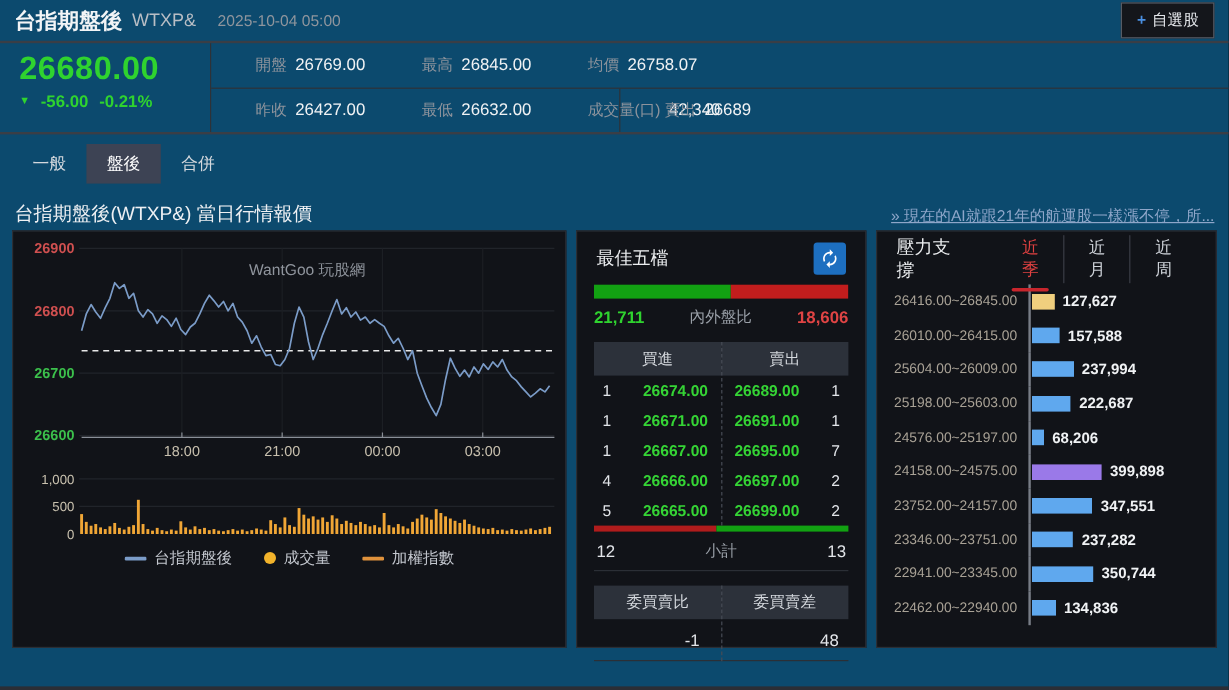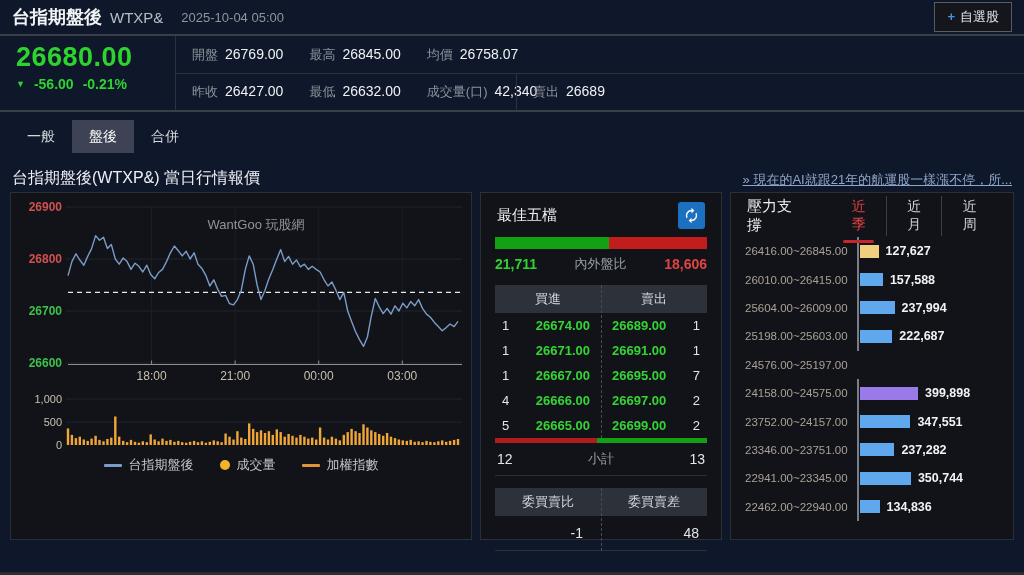--- a/index.html
+++ b/index.html
@@ -1,39 +1,39 @@
 <!DOCTYPE html>
 <html><head>
 <meta charset="utf-8">
 <style>
   * { margin:0; padding:0; box-sizing:border-box; }
   html,body { background:#07080b; }
   body { font-family:"Liberation Sans","DejaVu Sans",sans-serif; }
-  .app { position:relative; width:1024px; height:575px; background:#0f172a; color:#e6e8eb; overflow:hidden; }
+  .app { position:relative; width:1024px; height:575px; background:#0c4a6e; color:#e6e8eb; overflow:hidden; }
 
   
   .topbar { height:36px; display:flex; align-items:center; padding:0 12px; border-bottom:2px solid #3a3e46; }
   .t-title { font-size:18px; font-weight:bold; color:#f2f4f6; }
   .t-symbol { font-size:15px; color:#b9bec5; margin-left:8px; }
   .t-time { font-size:13px; color:#8f959d; margin-left:18px; }
   .watch-btn { margin-left:auto; background:#14161b; border:1px solid #565b64; color:#e2e5e9; font-size:13px; padding:5px 12px; cursor:pointer; font-family:inherit;text-align:right; }
   .watch-btn .plus { color:#4a90e2; font-weight:bold; margin-right:5px; }
 
   
   .quote { height:76px; display:flex; border-bottom:2px solid #3a3e46; }
   .price-block { width:175px; padding:6px 0 0 16px; flex:none; }
   .big-price { font-size:27px; font-weight:bold; color:#2fd32f; letter-spacing:.5px; }
   .chg-row { margin-top:3px; font-size:14px; font-weight:bold; color:#2fd32f; display:flex; align-items:center; gap:9px; }
   .tri { font-size:9px; }
   .qrows { flex:1; display:flex; flex-direction:column; border-left:1px solid #2e3238; }
   .q-row { flex:1; display:flex; align-items:center; }
   .q-row + .q-row { border-top:1px solid #2e3238; }
   .q-main { width:340px; flex:none; display:flex; align-items:center; padding-left:16px; }
   .q-side { flex:1; display:flex; align-items:center; border-left:1px solid #2e3238; padding-left:16px; height:100%; }
-  .q-pair { margin-right:26px; white-space:nowrap; }
+  .q-pair { margin-right:26px; white-space:nowrap;margin-left:21px; }
   .q-label { font-size:13px; color:#8d939c; margin-right:7px; }
   .q-value { font-size:14px; color:#f0f2f4; }
 
   
   .navtabs { margin:8px 10px 0; height:33px; display:flex; align-items:stretch; }
   .navtab { display:flex; align-items:center; padding:0 17px; font-size:14px; color:#d4d8dd; cursor:pointer; }
   .navtab.active { background:#3d4354; color:#ffffff; }
 
   
   .section-row { display:flex; align-items:flex-end; padding:0 12px; height:36px; }
@@ -419,20 +419,24 @@
           </div>
           <div class="p-row">
             <span class="p-range">25198.00~25603.00</span>
             <div class="p-barcell">
               <div class="p-bar" style="width: 32.3px; background: rgb(95, 168, 238);"></div>
               <span class="p-val">222,687</span>
             </div>
           </div>
           <div class="p-row">
             <span class="p-range">24576.00~25197.00</span>
+            <div class="p-barcell">
+              <div class="p-bar" style="width: 9.9px; background: rgb(95, 168, 238);"></div>
+              <span class="p-val">68,206</span>
+            </div>
           </div>
           <div class="p-row">
             <span class="p-range">24158.00~24575.00</span>
             <div class="p-barcell">
               <div class="p-bar" style="width: 58px; background: rgb(154, 121, 232);"></div>
               <span class="p-val">399,898</span>
             </div>
           </div>
           <div class="p-row">
             <span class="p-range">23752.00~24157.00</span>

